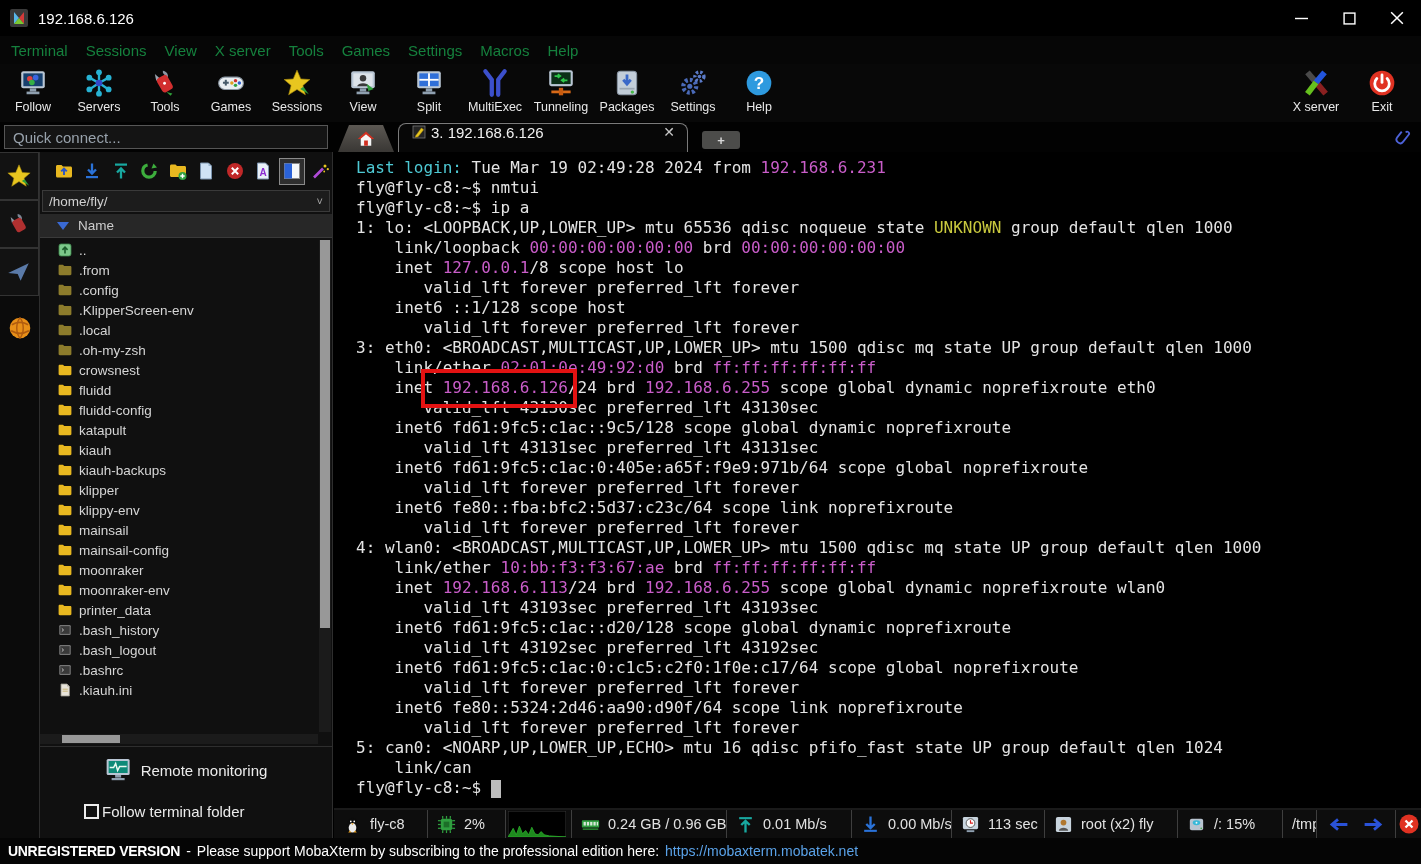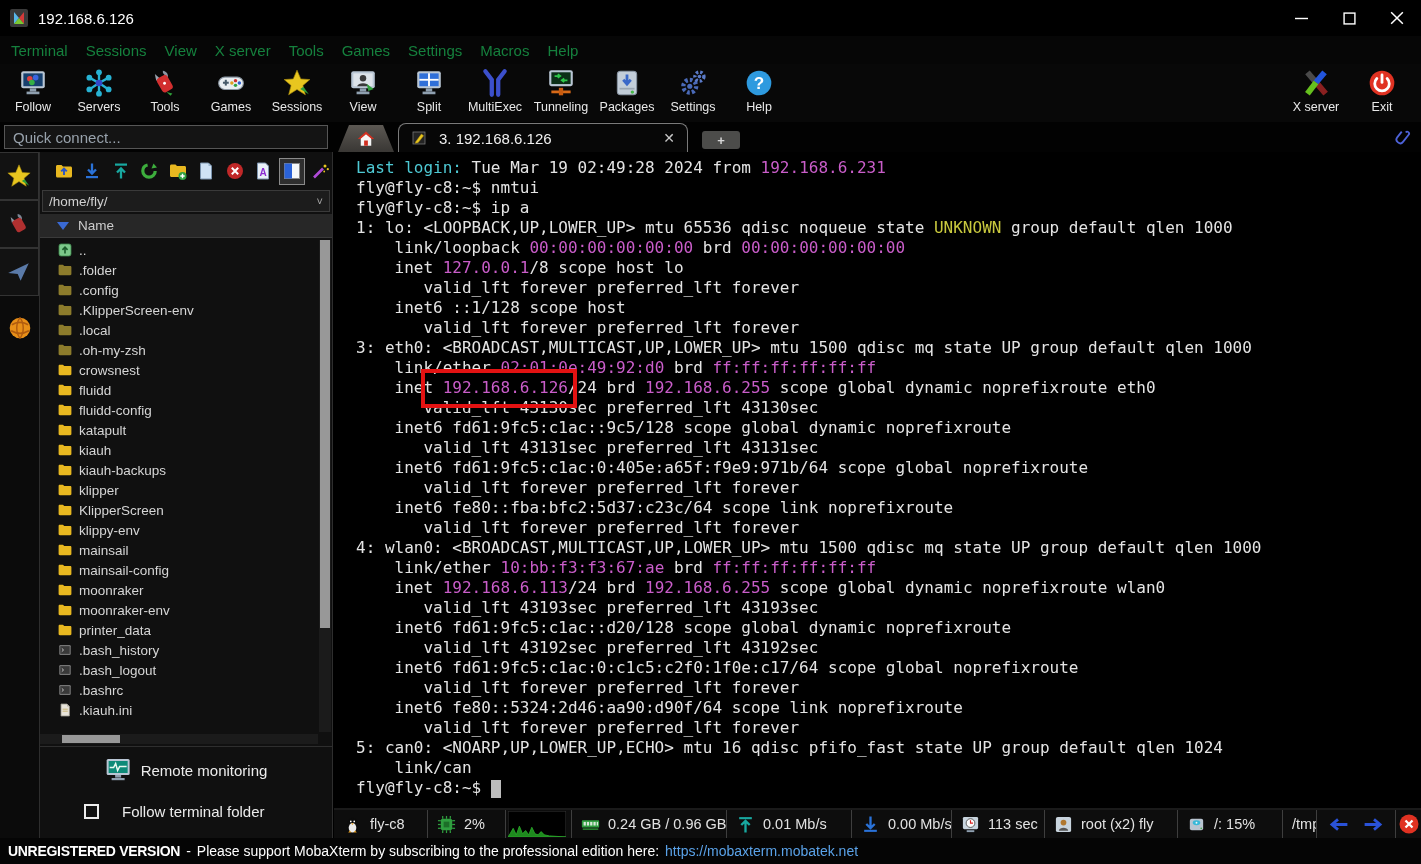--- a/index.html
+++ b/index.html
@@ -26,21 +26,21 @@
   .tbtn { width:66px; height:56px; background:none; border:none; display:flex; flex-direction:column; align-items:center; padding-top:4px; gap:2px; }
   .tbtn .icon { width:30px; height:30px; }
   .tlabel { color:#e8e8e8; font-size:12.5px; font-family:"Liberation Sans",sans-serif; }
 
   
   #tab-row { position:absolute; top:122px; left:0; right:0; height:30px; background:#020202; }
   #quick-connect { position:absolute; left:4px; top:3px; width:324px; height:24px; background:#141414; border:1px solid #565656; color:#c8d0d8; font:15px "Liberation Sans",sans-serif; padding:0 8px; }
   #quick-connect::placeholder { color:#98a2ac; }
   #tab-home { position:absolute; left:338px; bottom:0; width:56px; height:27px; background:linear-gradient(#5c5853,#393734); clip-path:polygon(11px 0,calc(100% - 11px) 0,100% 100%,0 100%); display:flex; align-items:center; justify-content:center; }
   #tab-home .icon { width:18px; height:18px; }
-  #tab-session { position:absolute; left:398px; bottom:0; width:290px; height:29px; background:#070707; border:1px solid #7a7a7a; border-bottom:none; border-radius:8px 8px 0 0; display:flex; align-items:center; gap:12px; padding:0 12px; color:#f0f0f0; font-size:15px; }
+  #tab-session { position:absolute; left:398px; bottom:0; width:290px; height:29px; background:#070707; border:1px solid #7a7a7a; border-bottom:none; border-radius:8px 8px 0 0; display:flex; gap:4px; padding:0 12px; color:#f0f0f0; font-size:15px; }
   #tab-session .icon { width:16px; height:16px; }
   #tab-close { margin-left:auto; color:#c8c8c8; font-size:14px; font-family:"DejaVu Sans",sans-serif; }
   #tab-new { position:absolute; left:702px; bottom:3px; width:38px; height:18px; background:#4c4c4a; border-radius:3px; color:#d8d8d8; display:flex; align-items:center; justify-content:center; font-weight:bold; font-size:13px; }
   #paperclip { position:absolute; right:5px; bottom:2px; width:22px; height:24px; }
 
   
   #side-strip { position:absolute; top:152px; left:0; width:40px; height:686px; background:#0b0b0b; border-right:1px solid #2e2e2e; display:flex; flex-direction:column; align-items:center; }
   .strip-btn { width:39px; height:48px; display:flex; align-items:center; justify-content:center; border:1px solid #333; border-left:none; background:#121212; }
   .strip-btn.plain { border:none; background:none; margin-top:8px; }
   .strip-btn .icon { width:26px; height:26px; }
@@ -58,21 +58,21 @@
   #file-list { position:absolute; top:88px; left:0; right:14px; bottom:106px; overflow:hidden; }
   .frow { height:20px; display:flex; align-items:center; gap:6px; padding-left:17px; color:#d6d6d6; font-size:13.5px; white-space:nowrap; }
   .frow .icon { width:16px; height:16px; flex:none; }
   #vscroll { position:absolute; top:88px; right:1px; width:12px; bottom:106px; background:#1b1b1b; }
   #vthumb { position:absolute; top:0; left:1px; width:10px; height:388px; background:#989898; }
   #hscroll { position:absolute; left:0; right:14px; bottom:94px; height:10px; background:#1b1b1b; }
   #hthumb { position:absolute; top:1px; left:22px; width:58px; height:8px; background:#989898; }
   #panel-footer { position:absolute; bottom:0; left:0; right:0; height:92px; border-top:1px solid #2e2e2e; background:#101010; }
   #remote-mon { position:absolute; top:10px; left:50%; transform:translateX(-50%); display:flex; align-items:center; gap:9px; color:#ececec; font-size:15px; white-space:nowrap; background:none; border:none; }
   #remote-mon .icon { width:27px; height:26px; }
-  #follow { position:absolute; top:56px; left:44px; display:flex; align-items:center; gap:23px; color:#ececec; font-size:15px; white-space:nowrap; }
+  #follow { position:absolute; top:56px; left:44px; display:flex; align-items:center; gap:3px; color:#ececec; font-size:15px; white-space:nowrap; }
   #follow-box { width:15px; height:15px; border:2px solid #ececec; background:transparent; flex:none; }
 
   
   #terminal { position:absolute; left:334px; top:152px; right:0; height:656px; background:#000; padding:6px 0 0 22px; font-family:"DejaVu Sans Mono",monospace; font-size:16px; line-height:20px; }
   .tline { white-space:pre; height:20px; }
   .c-d { color:#e4e4e4; }
   .c-cyan { color:#4ec9d4; }
   .c-mag { color:#c95dc9; }
   .c-yel { color:#c9c93e; }
   .c-cursor { display:inline-block; width:10px; height:18px; background:#bcbcbc; vertical-align:middle; }
@@ -504,21 +504,21 @@
             </svg>
           </span>
           <span>..</span>
         </div>
         <div class="frow">
           <span class="icon">
             <svg viewBox="0 0 20 20">
               <path d="M2 5 C2 4.1 2.6 3.5 3.5 3.5 L7.5 3.5 L9 5.1 L16.5 5.1 C17.4 5.1 18 5.7 18 6.6 L18 15 C18 15.9 17.4 16.5 16.5 16.5 L3.5 16.5 C2.6 16.5 2 15.9 2 15 Z" fill="#8d7c2c"></path>
             </svg>
           </span>
-          <span>.folder</span>
+          <span>.from</span>
         </div>
         <div class="frow">
           <span class="icon">
             <svg viewBox="0 0 20 20">
               <path d="M2 5 C2 4.1 2.6 3.5 3.5 3.5 L7.5 3.5 L9 5.1 L16.5 5.1 C17.4 5.1 18 5.7 18 6.6 L18 15 C18 15.9 17.4 16.5 16.5 16.5 L3.5 16.5 C2.6 16.5 2 15.9 2 15 Z" fill="#8d7c2c"></path>
             </svg>
           </span>
           <span>.config</span>
         </div>
         <div class="frow">
@@ -593,28 +593,20 @@
           </span>
           <span>kiauh-backups</span>
         </div>
         <div class="frow">
           <span class="icon">
             <svg viewBox="0 0 20 20">
               <path d="M2 5 C2 4.1 2.6 3.5 3.5 3.5 L7.5 3.5 L9 5.1 L16.5 5.1 C17.4 5.1 18 5.7 18 6.6 L18 15 C18 15.9 17.4 16.5 16.5 16.5 L3.5 16.5 C2.6 16.5 2 15.9 2 15 Z" fill="#e8b820"></path>
             </svg>
           </span>
           <span>klipper</span>
-        </div>
-        <div class="frow">
-          <span class="icon">
-            <svg viewBox="0 0 20 20">
-              <path d="M2 5 C2 4.1 2.6 3.5 3.5 3.5 L7.5 3.5 L9 5.1 L16.5 5.1 C17.4 5.1 18 5.7 18 6.6 L18 15 C18 15.9 17.4 16.5 16.5 16.5 L3.5 16.5 C2.6 16.5 2 15.9 2 15 Z" fill="#e8b820"></path>
-            </svg>
-          </span>
-          <span>KlipperScreen</span>
         </div>
         <div class="frow">
           <span class="icon">
             <svg viewBox="0 0 20 20">
               <path d="M2 5 C2 4.1 2.6 3.5 3.5 3.5 L7.5 3.5 L9 5.1 L16.5 5.1 C17.4 5.1 18 5.7 18 6.6 L18 15 C18 15.9 17.4 16.5 16.5 16.5 L3.5 16.5 C2.6 16.5 2 15.9 2 15 Z" fill="#e8b820"></path>
             </svg>
           </span>
           <span>klippy-env</span>
         </div>
         <div class="frow">

